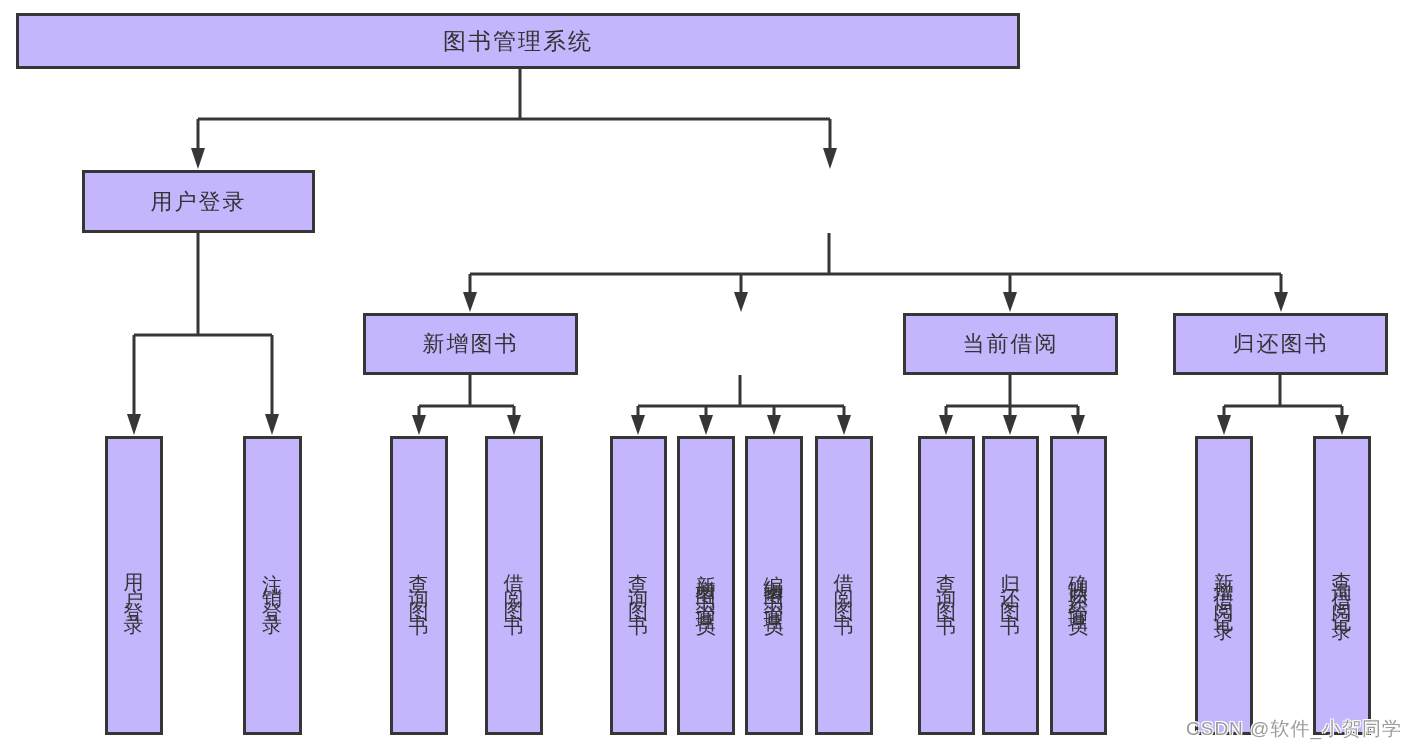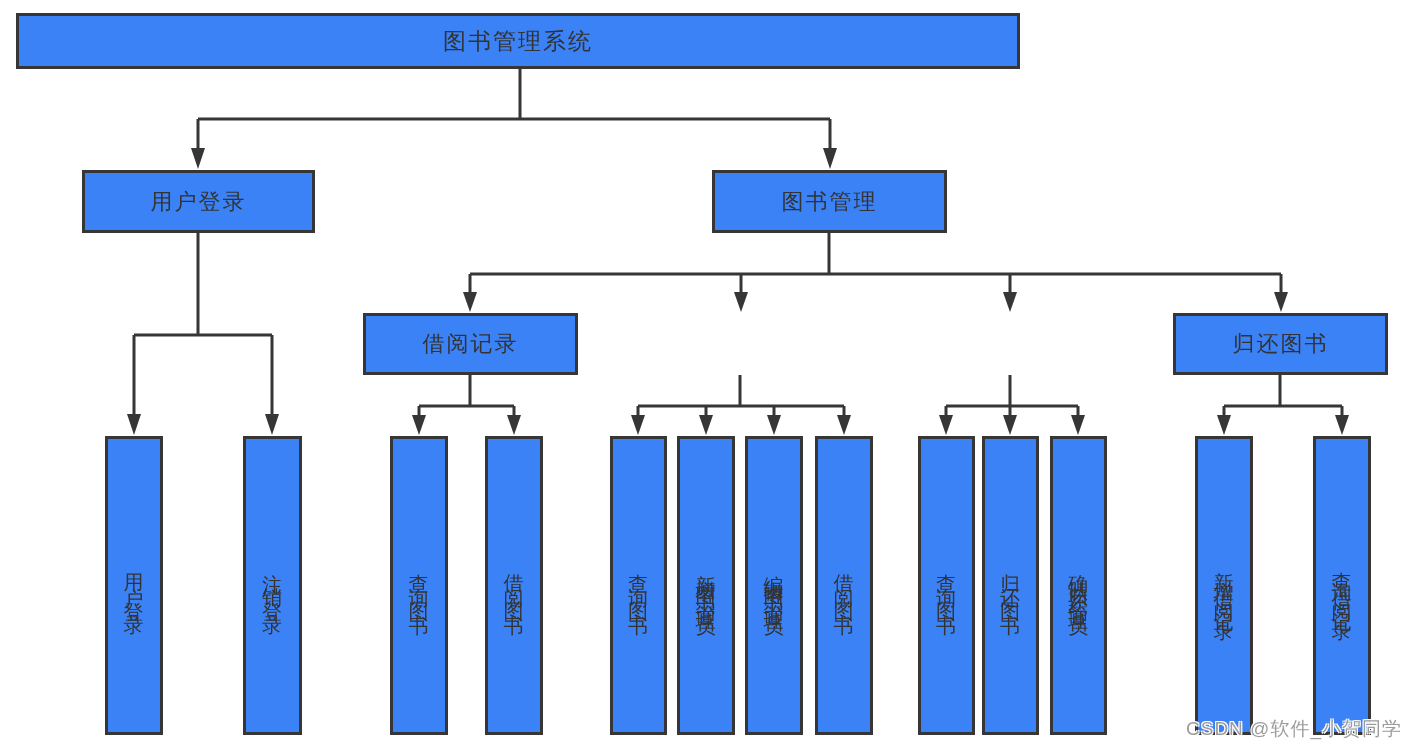--- a/index.html
+++ b/index.html
@@ -7,21 +7,21 @@
     position:relative;
     width:1405px;height:747px;
     background:#ffffff;
     font-family:"Liberation Sans","DejaVu Sans",sans-serif;
     color:#333333;
     overflow:hidden;
   }
   #wires{position:absolute;left:0;top:0;z-index:1;}
   .box{
     position:absolute;
-    background:#3b82f6;
+    background:#c4b5fd;
     border:3px solid #363636;
     box-sizing:border-box;
     display:flex;align-items:center;justify-content:center;
     z-index:2;
   }
   .hlabel{
     font-size:22px;letter-spacing:2px;color:#333333;white-space:nowrap;
   }
   .box.root .hlabel{font-size:23px;}
   .leaf{top:436px;height:299px;}
@@ -90,26 +90,26 @@
     </g>
   </svg>
 
   <div class="box root" style="left:16px;top:13px;width:1004px;height:56px">
     <span class="hlabel">图书管理系统</span>
   </div>
 
   <div class="box" style="left:82px;top:170px;width:233px;height:63px">
     <span class="hlabel">用户登录</span>
   </div>
-  <div class="box" style="left:712px;top:170px;width:235px;height:63px">
-    <span class="hlabel">图书管理</span>
-  </div>
 
   <div class="box" style="left:363px;top:313px;width:215px;height:62px">
-    <span class="hlabel">借阅记录</span>
+    <span class="hlabel">新增图书</span>
+  </div>
+  <div class="box" style="left:903px;top:313px;width:215px;height:62px">
+    <span class="hlabel">当前借阅</span>
   </div>
   <div class="box" style="left:1173px;top:313px;width:215px;height:62px">
     <span class="hlabel">归还图书</span>
   </div>
 
   <div class="box leaf" style="left:105px;width:58px">
     <span class="vlabel" style="letter-spacing: 14px;">用户登录</span>
   </div>
   <div class="box leaf" style="left:243px;width:59px">
     <span class="vlabel" style="letter-spacing: 14px;">注销登录</span>

